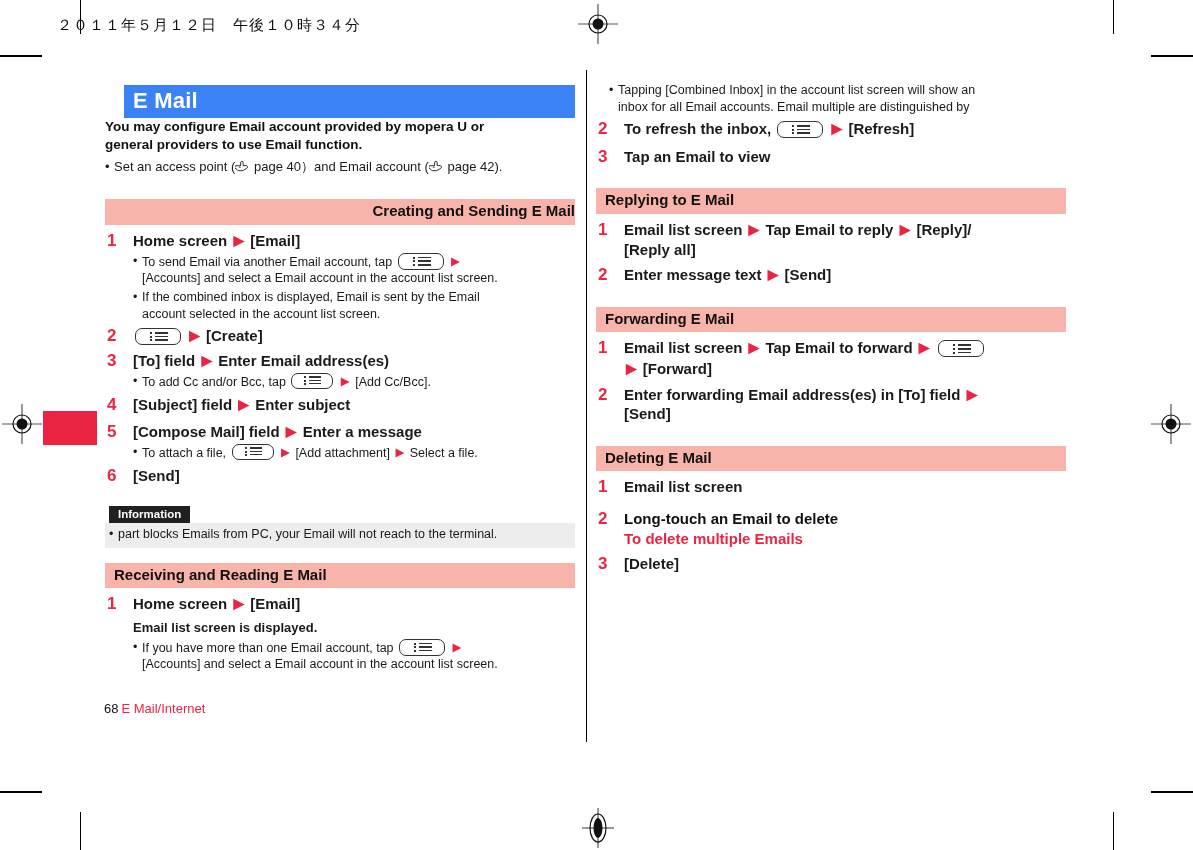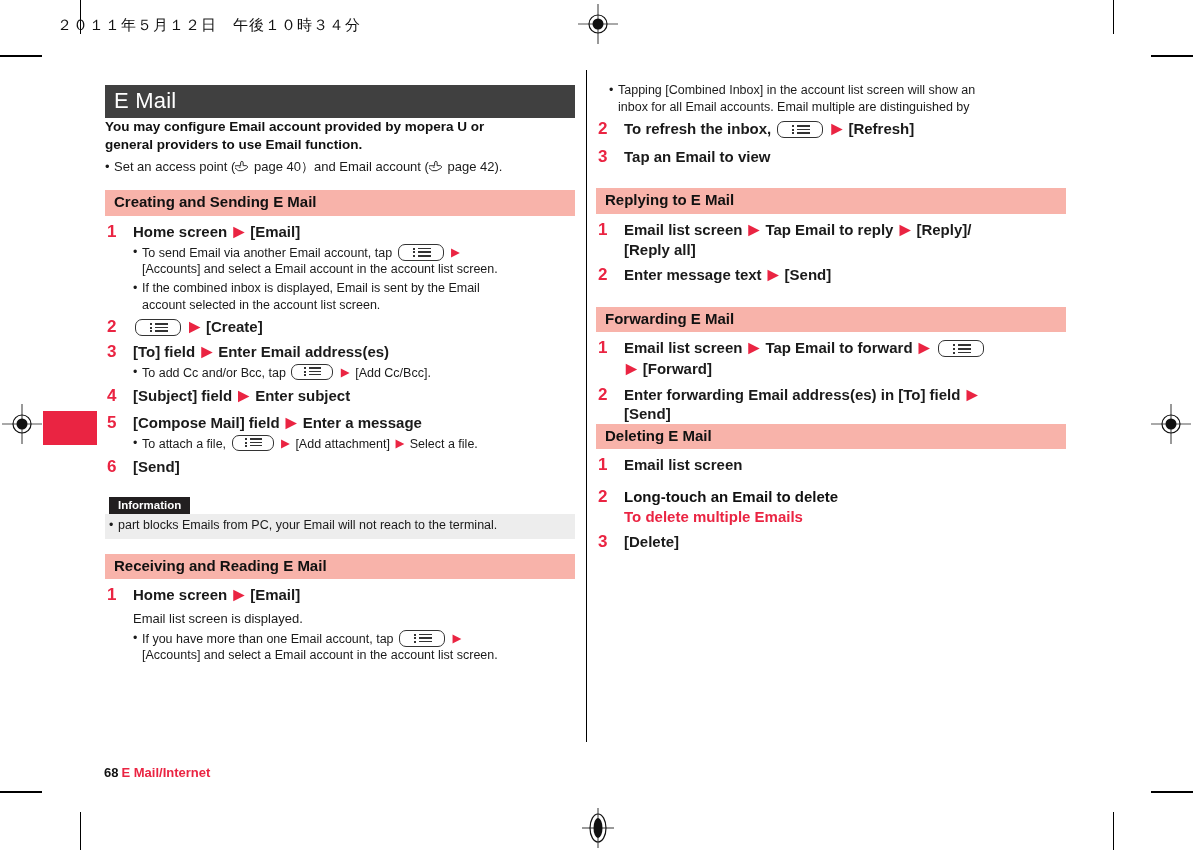--- a/index.html
+++ b/index.html
@@ -21,24 +21,25 @@
   }
 
   
   .col{position:absolute;top:0;}
   .col-left{left:105px;width:470px;}
   .col-right{left:596px;width:470px;}
   .divider{position:absolute;left:586px;top:70px;width:1px;height:672px;background:#000;}
 
   
   .title-bar{
-    background:#404040;color:#fff;
-    font-size:22px;font-weight:normal;
+    background:#3b82f6;color:#fff;
+    font-size:22px;font-weight:bold;
     padding:4px 0 5px 9px;line-height:1.1;
     letter-spacing:0.2px;
+    margin-left:19px;
   }
   .lead{
     font-size:13.5px;font-weight:bold;line-height:1.33;
     margin-top:0;color:#111;
   }
   
   .sec-head{
     background:#F8B3AA;color:#111;
     font-size:15px;font-weight:bold;
     padding:3px 0 4px 9px;line-height:1.25;
@@ -53,21 +54,21 @@
   }
   .step-body{flex:1 1 auto;font-size:15px;font-weight:bold;line-height:1.28;}
 
   
   .bul{
     display:flex;font-size:12.5px;font-weight:normal;line-height:1.33;
     margin-top:2px;color:#1a1a1a;
   }
   .bul .dot{flex:0 0 9px;}
   .bul .txt{flex:1 1 auto;}
-  .note{font-size:13px;font-weight:normal;line-height:1.35;margin-top:5px;}
+  .note{font-size:13px;font-weight:bold;line-height:1.35;margin-top:5px;}
 
   
   .arrow{color:#EA2442;font-size:0.92em;display:inline-block;
          transform:translateY(-1px);margin:0 2px;letter-spacing:0;}
   .menu-key{
     display:inline-block;vertical-align:-4px;
     width:44px;height:15px;border:1.2px solid #333;border-radius:7px;
     background:#fff;position:relative;margin:0 2px;
   }
   .menu-key.small{width:40px;height:14px;vertical-align:-3px;}
@@ -84,21 +85,21 @@
   .info-body{
     background:#EDEDED;padding:3px 6px 5px 4px;
   }
   .info-body .bul{font-size:12.5px;margin-top:0;}
 
   
   .red-label{color:#EA2442;font-weight:bold;font-size:15px;line-height:1.35;}
   .blk-label{color:#111;font-weight:bold;font-size:15px;line-height:1.35;}
 
   
-  .footer{position:absolute;left:104px;top:765px;font-size:13px;font-weight:bold;}
+  .footer{position:absolute;left:104px;top:701px;font-size:13px;font-weight:normal;}
   .footer .pnum{color:#111;}
   .footer .ftitle{color:#EA2442;margin-left:3px;}
 </style>
 </head>
 <body>
 
 <div class="crop" style="left:0;top:55px;width:42px;height:2px;"></div>
 <div class="crop" style="left:80px;top:0;width:1px;height:34px;"></div>
 <div class="crop" style="left:1151px;top:55px;width:42px;height:2px;"></div>
 <div class="crop" style="left:1113px;top:0;width:1px;height:34px;"></div>
@@ -156,21 +157,21 @@
       <span>Set an access point (</span><svg class="hand-icon" viewBox="0 0 16 15">
           <path d="M1.2 6.6h5.2V3.2c0-1 .7-1.7 1.5-1.7s1.4.7 1.4 1.6v3.4h3.3c1 0 1.8.7 1.8 1.6 0 .6-.3 1.1-.8 1.4l-3.6 2.2c-.6.4-1.3.6-2 .6H4.3c-.6 0-1.1-.2-1.5-.6L1 9.9a1.4 1.4 0 0 1 .2-3.3z" fill="none" stroke="#222" stroke-width="1.1"></path>
           <path d="M4.4 8.3h2.1" stroke="#222" stroke-width="1" fill="none"></path>
         </svg><span> page 40）and Email account (</span><svg class="hand-icon" viewBox="0 0 16 15">
           <path d="M1.2 6.6h5.2V3.2c0-1 .7-1.7 1.5-1.7s1.4.7 1.4 1.6v3.4h3.3c1 0 1.8.7 1.8 1.6 0 .6-.3 1.1-.8 1.4l-3.6 2.2c-.6.4-1.3.6-2 .6H4.3c-.6 0-1.1-.2-1.5-.6L1 9.9a1.4 1.4 0 0 1 .2-3.3z" fill="none" stroke="#222" stroke-width="1.1"></path>
           <path d="M4.4 8.3h2.1" stroke="#222" stroke-width="1" fill="none"></path>
         </svg><span> page 42).</span>
     </span>
   </div>
 
-  <div class="sec-head" style="margin-top:15px;">Creating and Sending E Mail</div>
+  <div class="sec-head" style="margin-top:24px;text-align:right;">Creating and Sending E Mail</div>
 
   <div class="step">
     <div class="step-num">1</div>
     <div class="step-body">
       <span>Home screen</span>
       <span class="arrow">▶</span>
       <span>[Email]</span>
 
       <div class="bul">
         <span class="dot">•</span>
@@ -359,21 +360,21 @@
 
   <div class="step" style="margin-top:6px;">
     <div class="step-num">2</div>
     <div class="step-body">
       <span>Enter forwarding Email address(es) in [To] field</span>
       <span class="arrow">▶</span>
       <div>[Send]</div>
     </div>
   </div>
 
-  <div class="sec-head" style="">Deleting E Mail</div>
+  <div class="sec-head" style="margin-top:22px;">Deleting E Mail</div>
 
   <div class="step">
     <div class="step-num">1</div>
     <div class="step-body">
       <span>Email list screen</span>
     </div>
   </div>
 
   <div class="step" style="margin-top:12px;">
     <div class="step-num">2</div>

